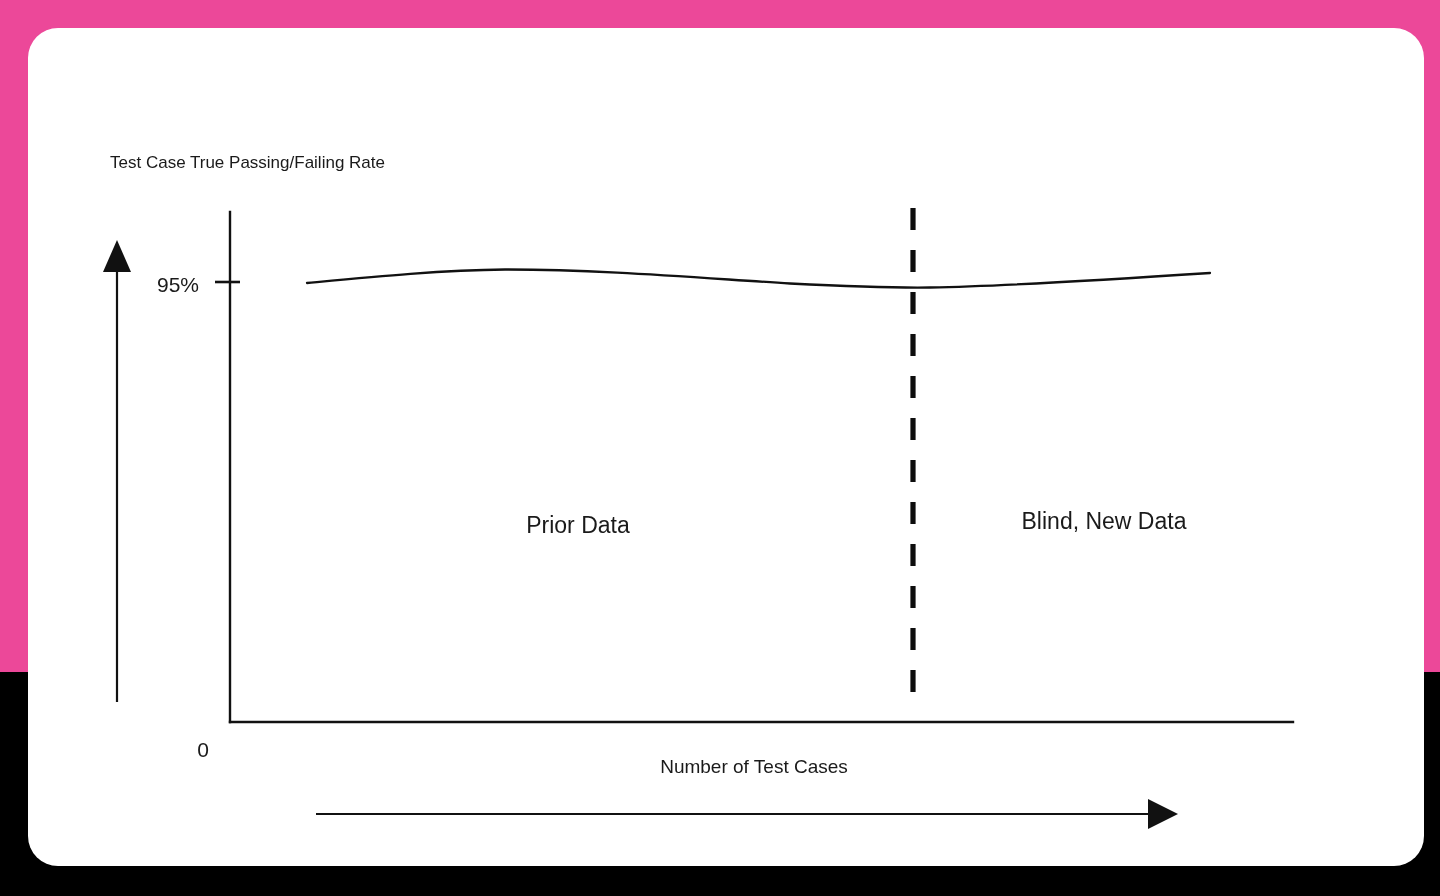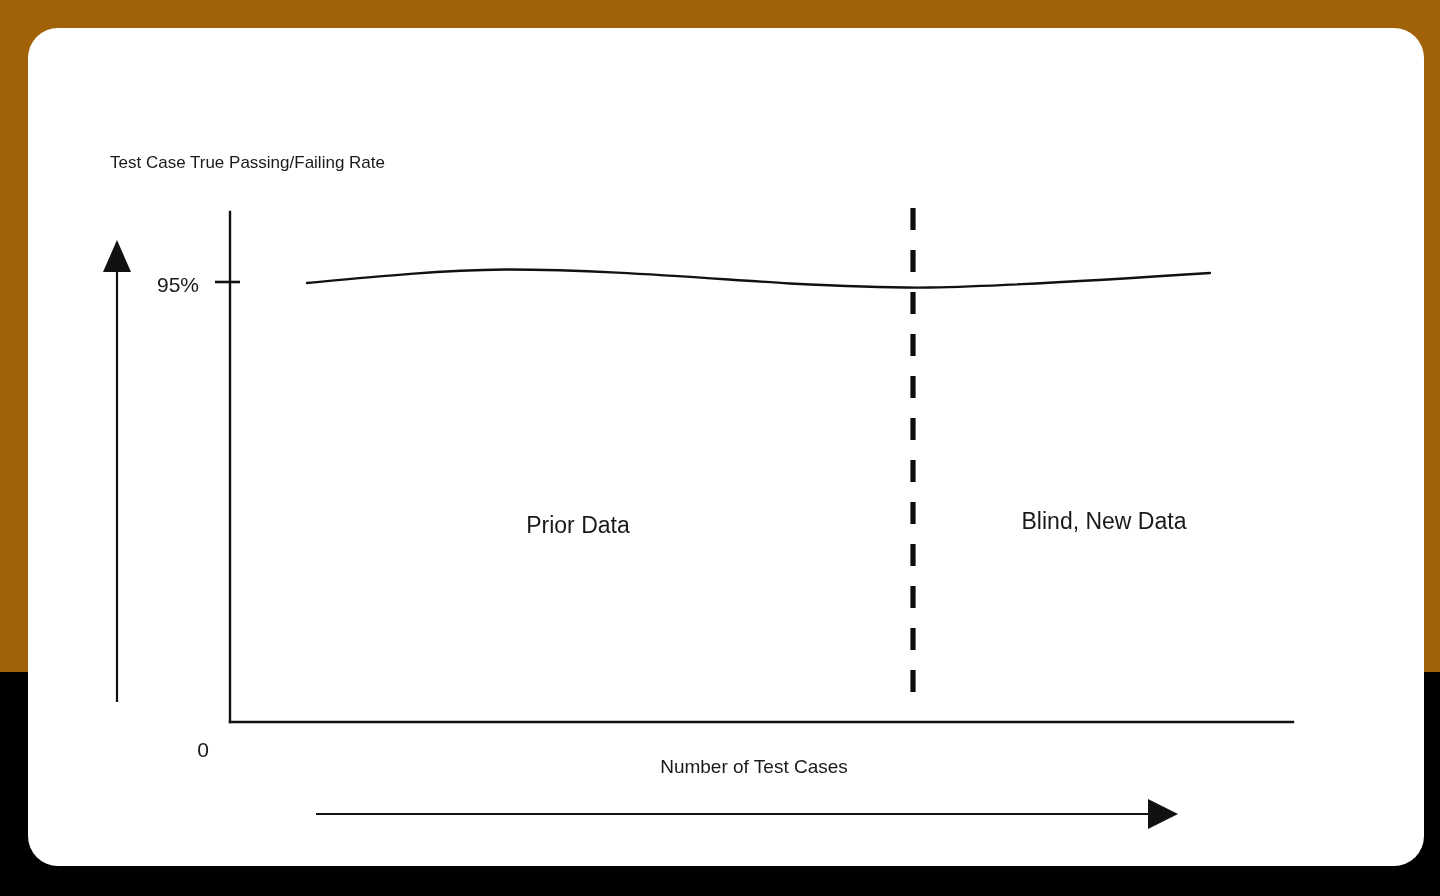--- a/index.html
+++ b/index.html
@@ -10,21 +10,21 @@
   body {
     width: 1440px;
     height: 896px;
     overflow: hidden;
     font-family: "Liberation Sans", sans-serif;
   }
   #stage {
     position: relative;
     width: 1440px;
     height: 672px;
-    background: #a16207;
+    background: #ec4899;
   }
   #card {
     position: absolute;
     left: 28px;
     top: 28px;
     width: 1396px;
     height: 838px;
     background: #ffffff;
     border-radius: 30px;
     overflow: hidden;

